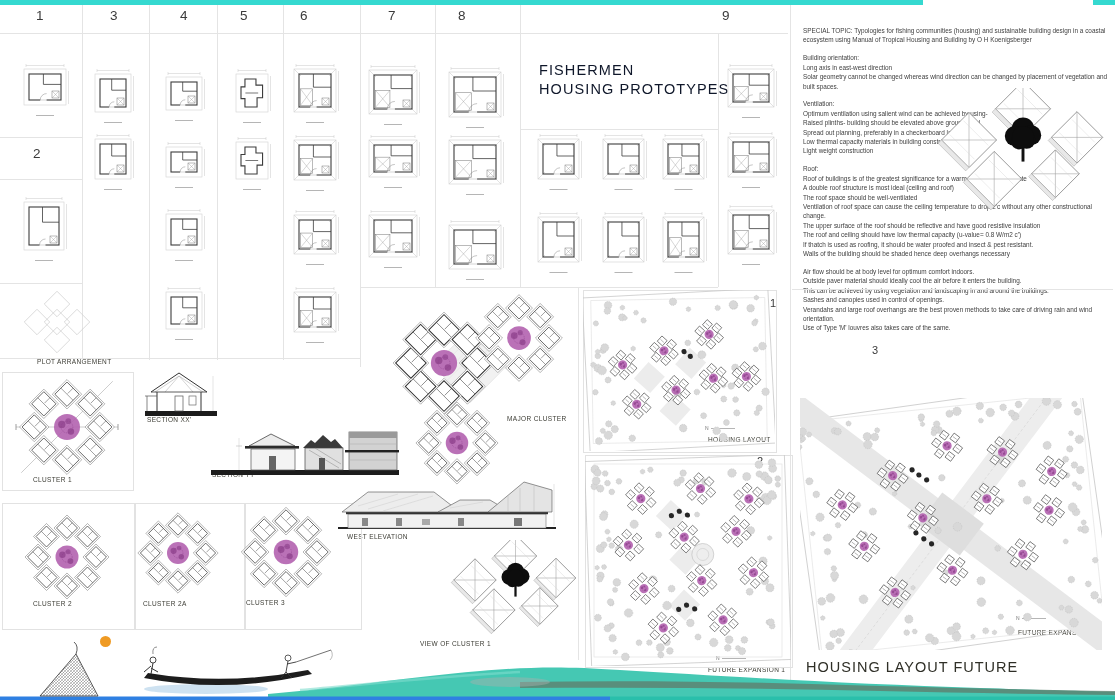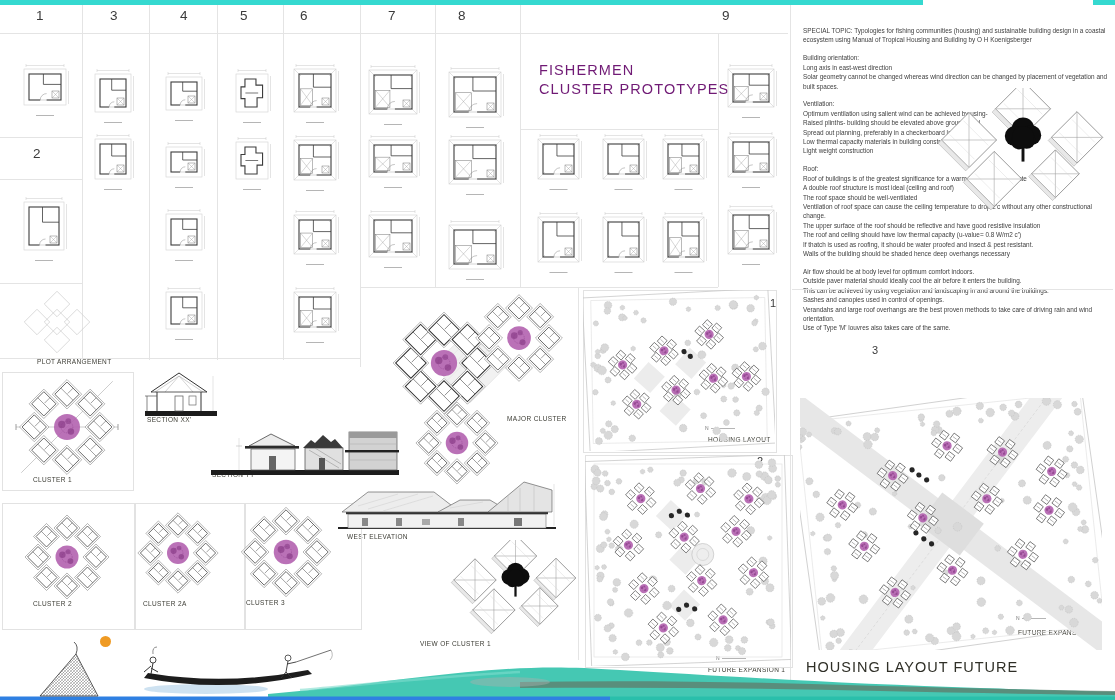--- a/index.html
+++ b/index.html
@@ -5,21 +5,21 @@
   html,body{margin:0;padding:0;background:#9a9a9a}
   .sheet{position:relative;width:1115px;height:700px;background:#ffffff;overflow:hidden;
          font-family:"Liberation Sans",sans-serif}
   .bar{position:absolute;height:4.5px;top:0;background:#35d9d0}
   .gl{position:absolute;background:#e4e4e4}
   .box{position:absolute;border:1px solid #e2e2e2}
   .num{position:absolute;font-size:13.5px;color:#3a3a3a}
   .cap{position:absolute;font-size:6.5px;letter-spacing:.35px;color:#3b3b33;white-space:nowrap}
   .panelnum{position:absolute;font-size:11px;color:#3a3a3a}
   .big-title{position:absolute;left:539px;top:61px;font-size:14.5px;letter-spacing:1.1px;
-             color:#701a75;line-height:19px}
+             color:#0f172a;line-height:19px}
   .footer-title{position:absolute;left:806px;top:659px;font-size:14.5px;letter-spacing:1px;color:#2f2f27}
   .topic{position:absolute;left:803px;top:26px;width:310px;font-size:6.4px;line-height:9.4px;
          color:#3e3e3e}
   .topic .sec{margin-bottom:8.5px}
   .sec-h:empty{display:none}
   .draw{position:absolute}
   .north{position:absolute;font-size:5px;color:#777;display:flex;align-items:center;gap:2px}
   .nline{width:24px;height:0;border-top:1px solid #b5b5b5;display:inline-block}
   .orange-dot{position:absolute;width:11px;height:11px;border-radius:50%;background:#ef9a23}
   svg{display:block}
@@ -37,21 +37,21 @@
   <span class="num" style="left:110px;top:8px">3</span>
   <span class="num" style="left:180px;top:8px">4</span>
   <span class="num" style="left:240px;top:8px">5</span>
   <span class="num" style="left:300px;top:8px">6</span>
   <span class="num" style="left:388px;top:8px">7</span>
   <span class="num" style="left:458px;top:8px">8</span>
   <span class="num" style="left:722px;top:8px">9</span>
 
   <div class="big-title">
     <div>FISHERMEN</div>
-    <div>CLUSTER PROTOTYPES</div>
+    <div>HOUSING PROTOTYPES</div>
   </div>
 
   <div class="topic">
     <div class="sec">SPECIAL TOPIC: Typologies for fishing communities (housing) and sustainable building design in a coastal ecosystem using Manual of Tropical Housing and Building by O H Koenigsberger</div>
     <div class="sec">
       <div class="sec-h">Building orientation:</div>
       <div>
           <div>Long axis in east-west direction</div>
           <div>Solar geometry cannot be changed whereas wind direction can be changed by placement of vegetation and built spaces.</div>
         </div>

